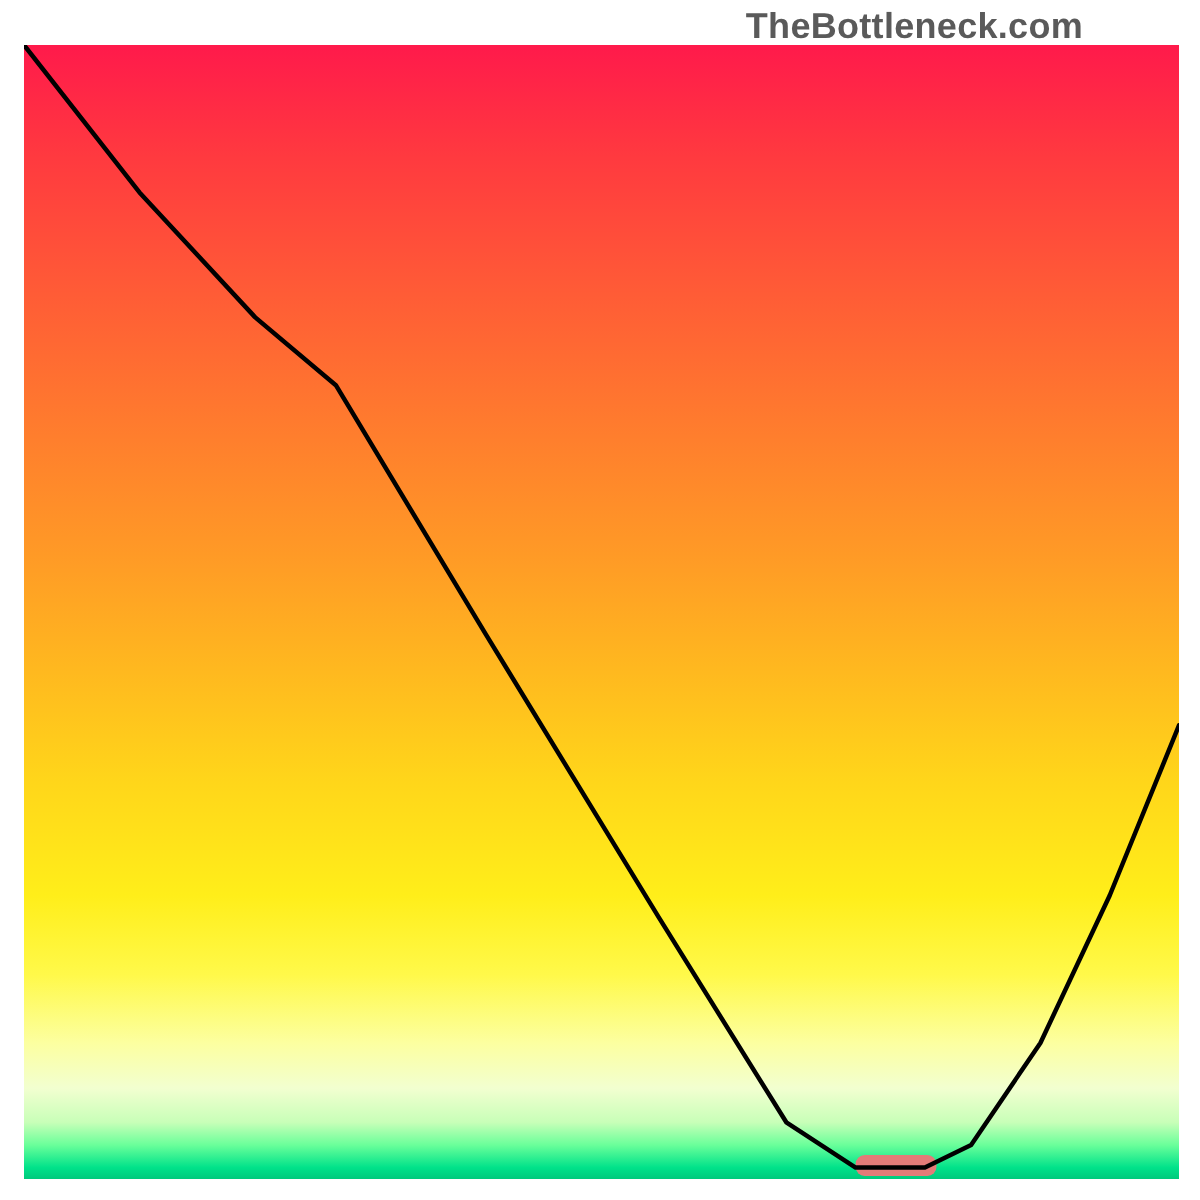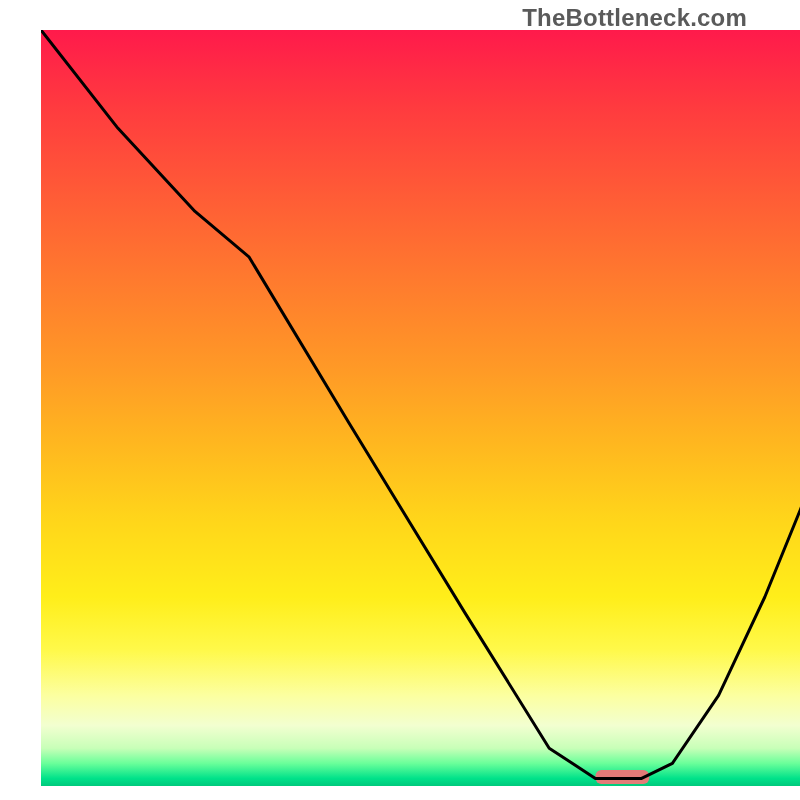--- a/index.html
+++ b/index.html
@@ -8,21 +8,20 @@
     width: 800px;
     height: 800px;
     overflow: hidden;
     background: #ffffff;
     font-family: Arial, Helvetica, sans-serif;
   }
   .frame {
     position: relative;
     width: 736px;
     height: 800px;
-    margin-left: 25px;
   }
   .plot-area {
     position: absolute;
     left: 16px;
     top: 30px;
     width: 770px;
     height: 756px;
     background: linear-gradient(to bottom,
       #ff1a4b 0%,
       #ff3a3f 10%,

